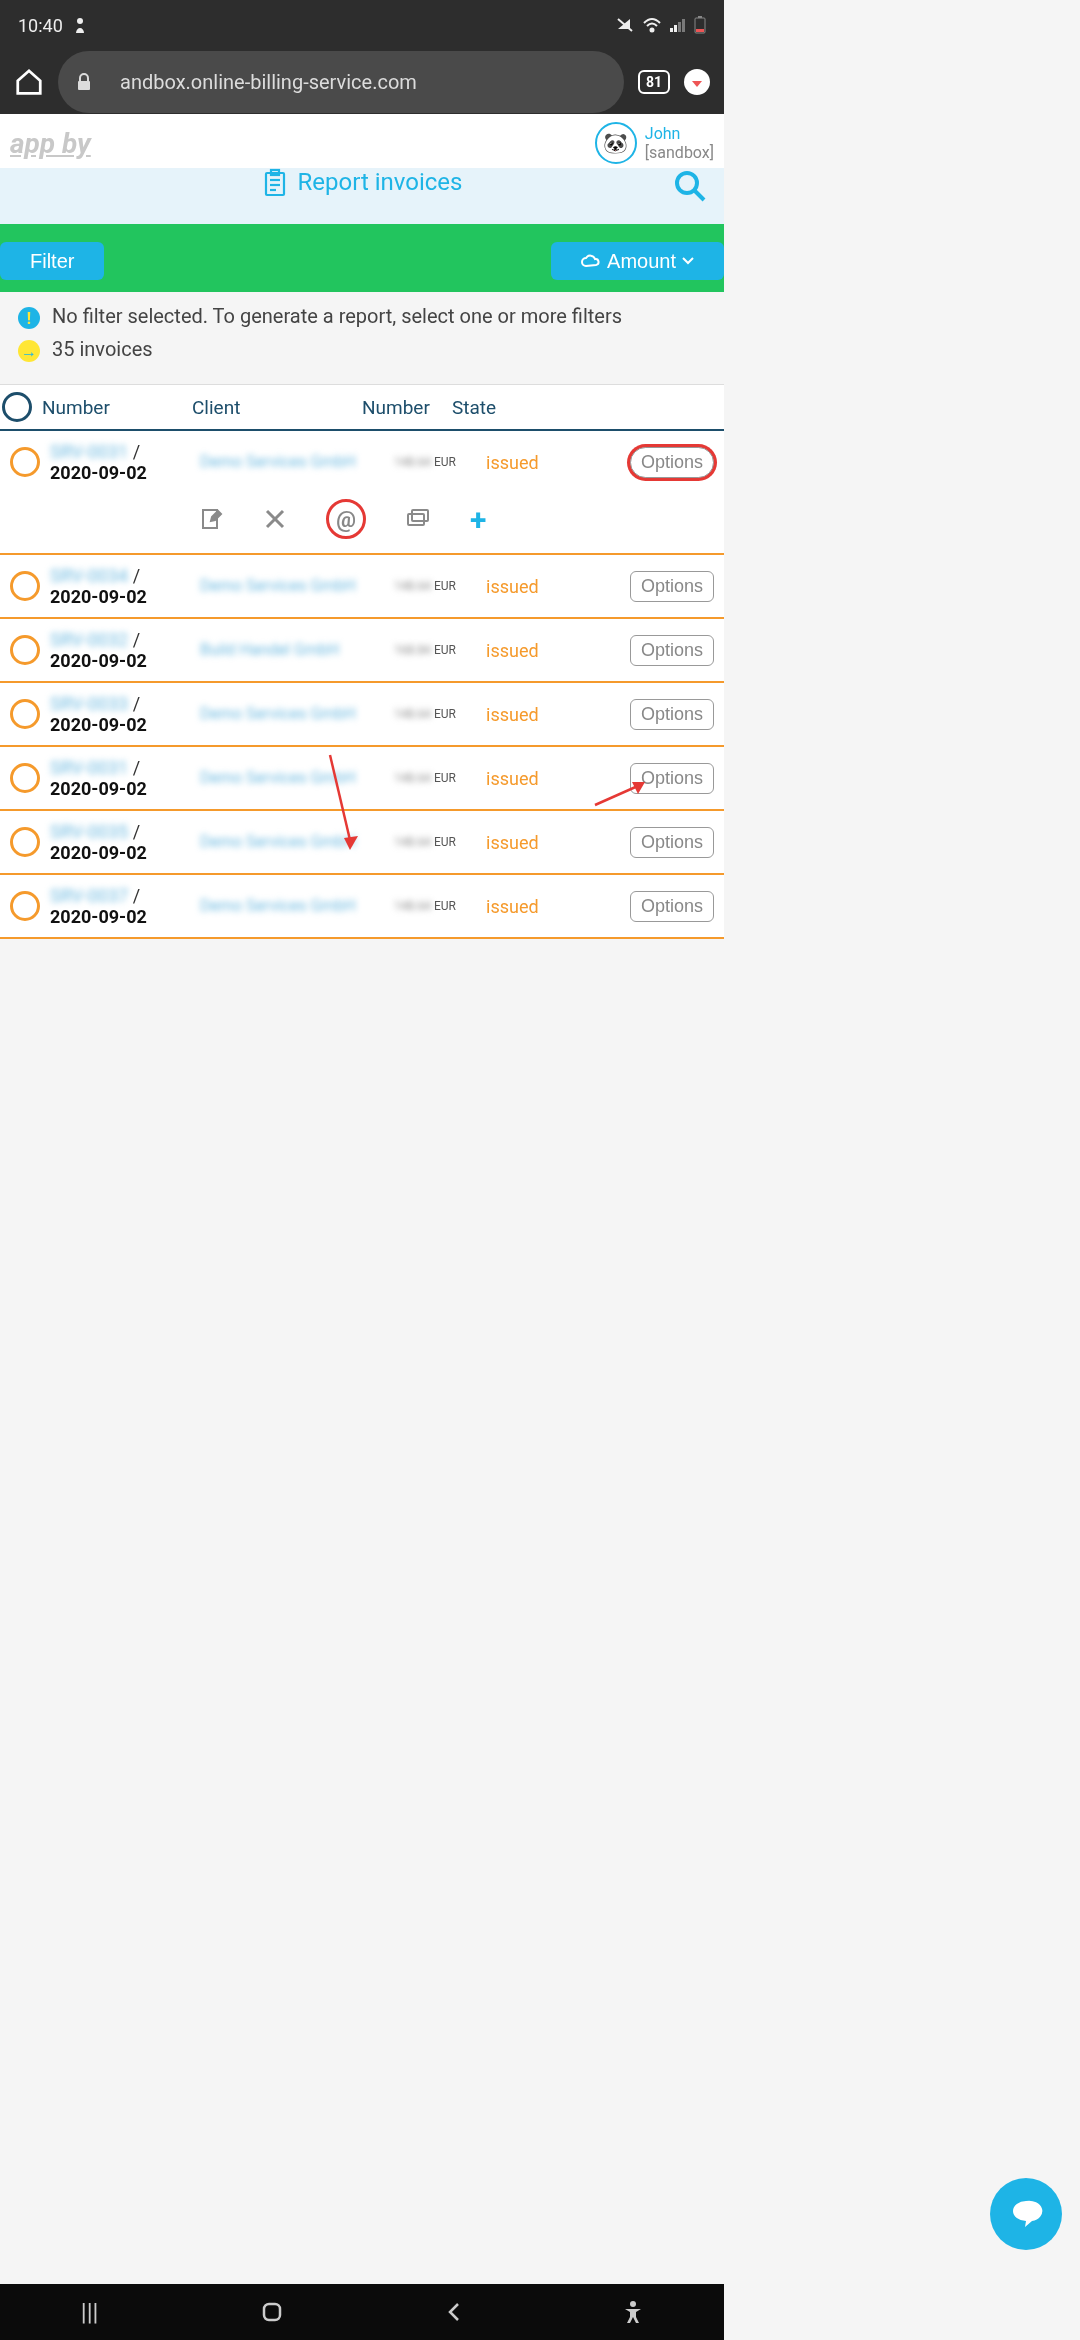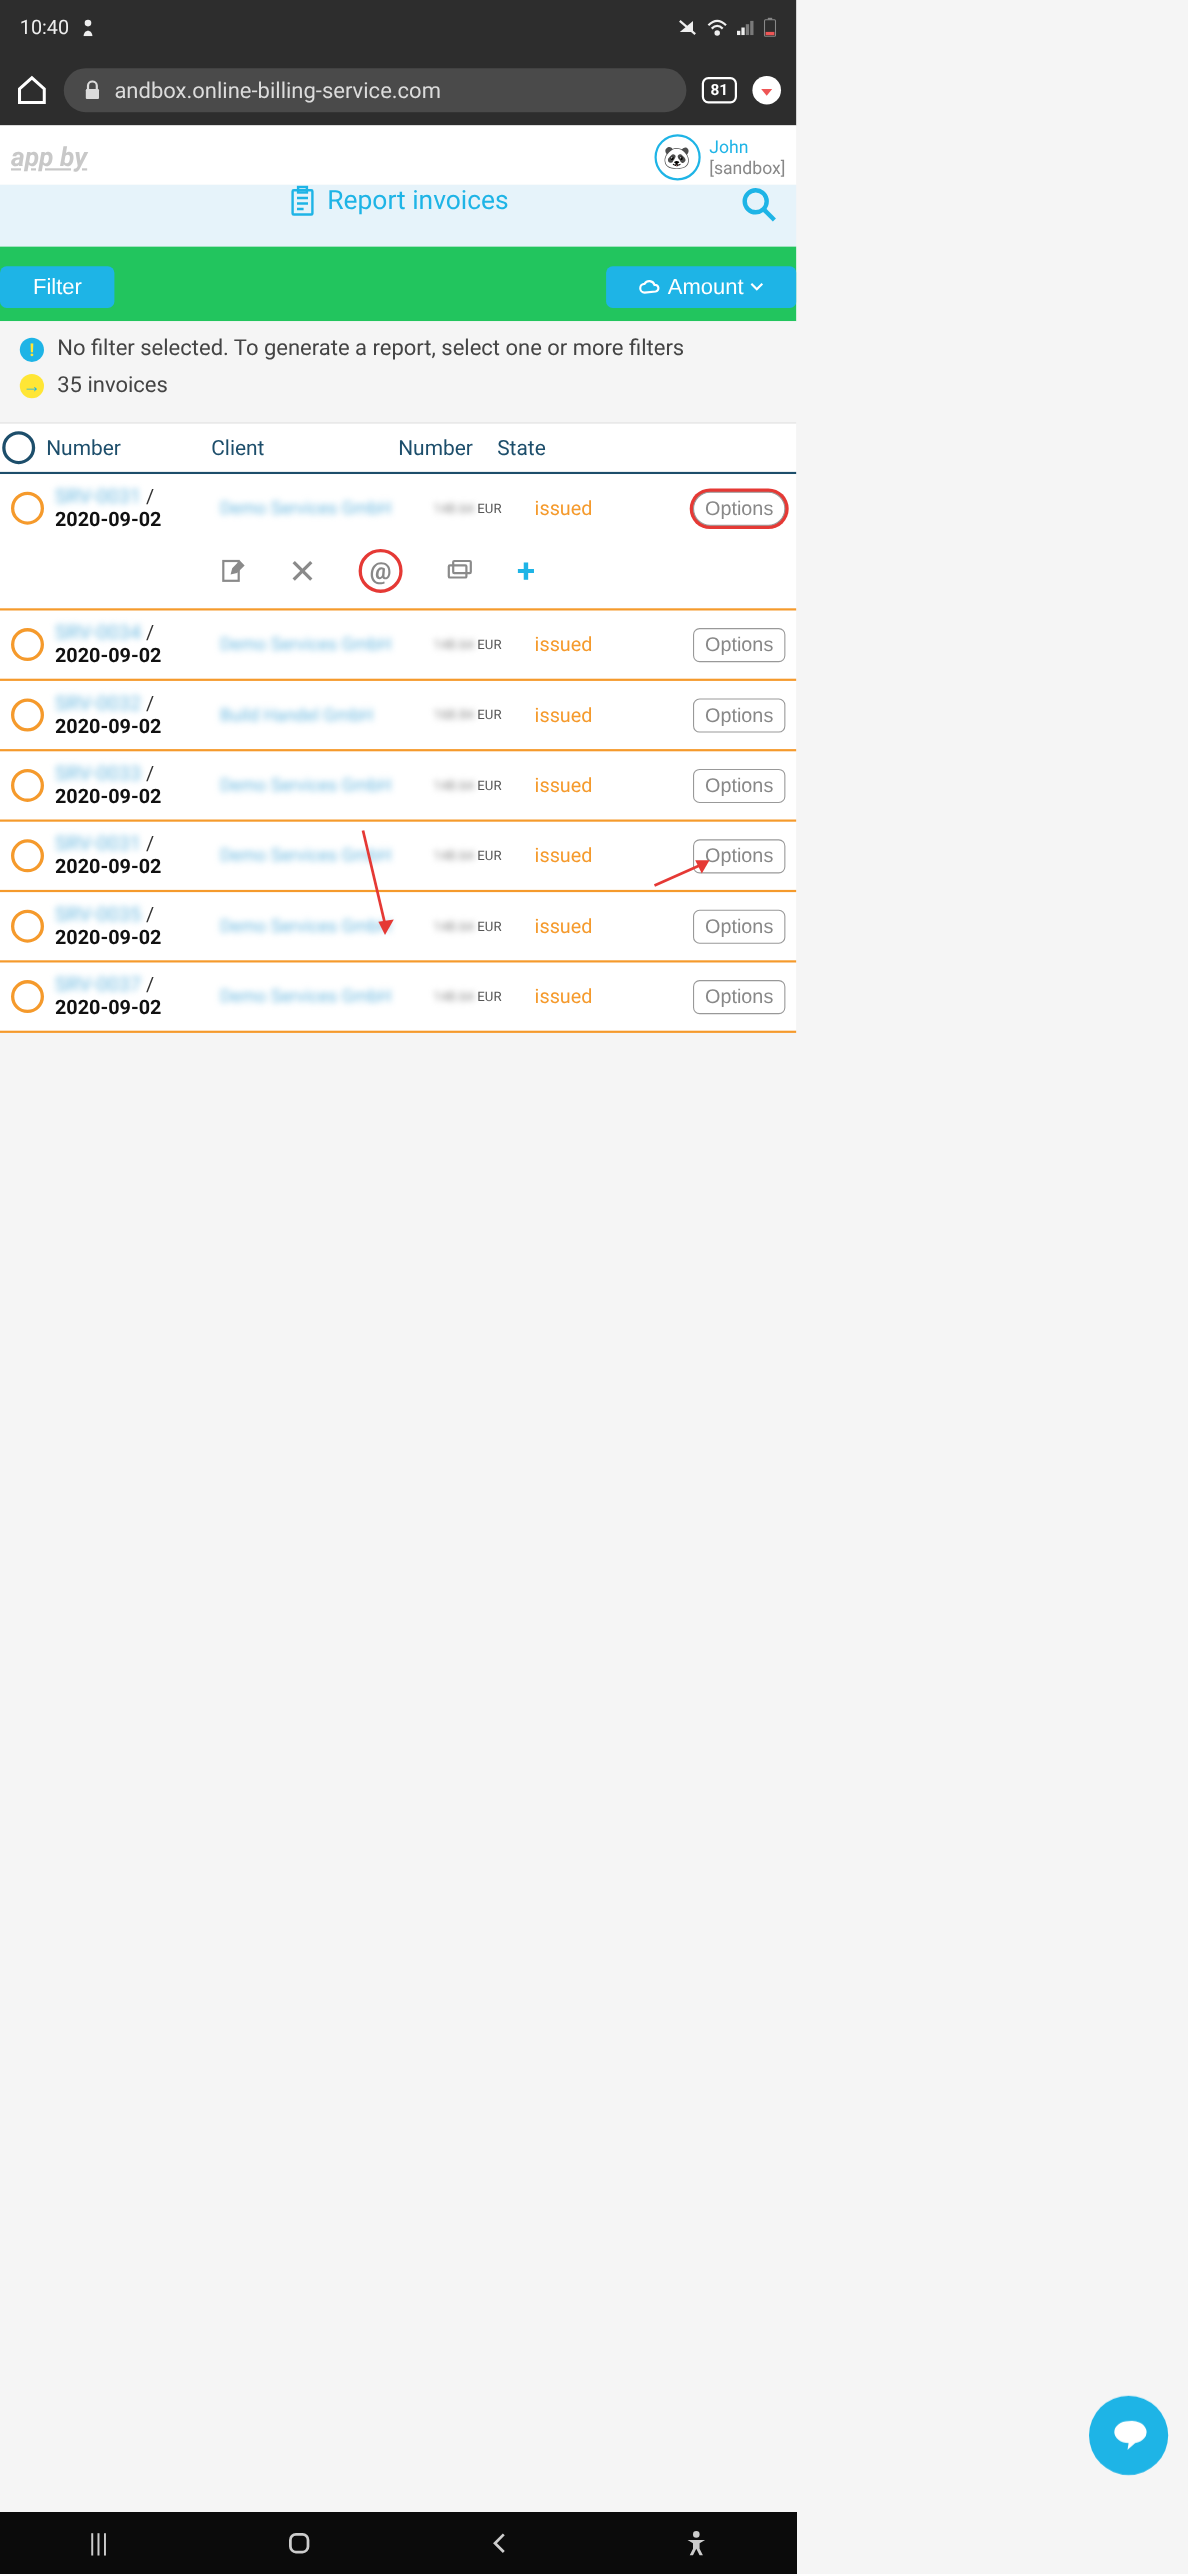--- a/index.html
+++ b/index.html
@@ -1,26 +1,26 @@
 <!DOCTYPE html>
 <html><head>
 <meta charset="utf-8">
 <style>
 html,body{margin:0;padding:0;font-family:-apple-system,"Segoe UI",Roboto,Arial,sans-serif;background:#f5f5f5;color:#333;width:724px}
 .statusbar{background:#2d2d2d;color:#eee;height:50px;display:flex;align-items:center;justify-content:space-between;padding:0 18px;font-size:18px}
 .statusbar .left{display:flex;align-items:center;gap:10px}
 .statusbar .right{display:flex;align-items:center;gap:8px}
 .addrbar{background:#2d2d2d;height:64px;display:flex;align-items:center;padding:0 14px;gap:14px}
 .home-ic{width:30px;height:30px;color:#fff}
-.url-pill{flex:1;background:#4a4a4a;border-radius:32px;height:40px;display:flex;align-items:center;color:#dcdcdc;padding:0 18px;gap:12px;font-size:20px}
+.url-pill{flex:1;background:#4a4a4a;border-radius:32px;height:62px;display:flex;align-items:center;color:#dcdcdc;padding:0 18px;gap:28px;font-size:20px}
 .tab-badge{border:2px solid #fff;border-radius:6px;padding:2px 6px;color:#fff;font-size:14px;font-weight:700}
 .ext-badge{width:26px;height:26px;background:#fff;border-radius:50%;display:flex;align-items:center;justify-content:center}
 .app-header{background:#fff;padding:8px 10px 4px 10px}
 .app-top{display:flex;justify-content:space-between;align-items:center}
-.app-by{color:#c8c8c8;font-size:24px;font-weight:700;font-style:italic;text-decoration:underline}
+.app-by{color:#c8c8c8;font-size:28px;font-weight:700;font-style:italic;text-decoration:underline}
 .user-block{display:flex;align-items:center;gap:8px}
 .avatar{width:38px;height:38px;border:2px solid #1eb4e6;border-radius:50%;display:flex;align-items:center;justify-content:center;font-size:20px}
 .user-text{font-size:16px;color:#888}
 .user-text .name{color:#1eb4e6}
 .app-mid{display:flex;justify-content:space-between;align-items:center;margin-top:4px}
 .logo-frame{border:3px solid #1eb4e6;border-radius:8px;padding:4px 8px;font-weight:800;font-size:22px;line-height:1;color:#222}
 .logo-frame .com{background:#1eb4e6;color:#fff;border-radius:10px;font-size:14px;padding:1px 6px;margin-left:2px}
 .menu-btn{width:60px;height:52px;background:#ffe635;border-radius:14px;display:flex;flex-direction:column;justify-content:center;align-items:center;gap:5px}
 .menu-btn span{width:34px;height:5px;background:#1eb4e6;border-radius:3px}
 .title-strip{background:#e6f3fa;height:56px;display:flex;align-items:flex-start;justify-content:center;gap:10px;color:#1eb4e6;font-size:24px;position:relative}

